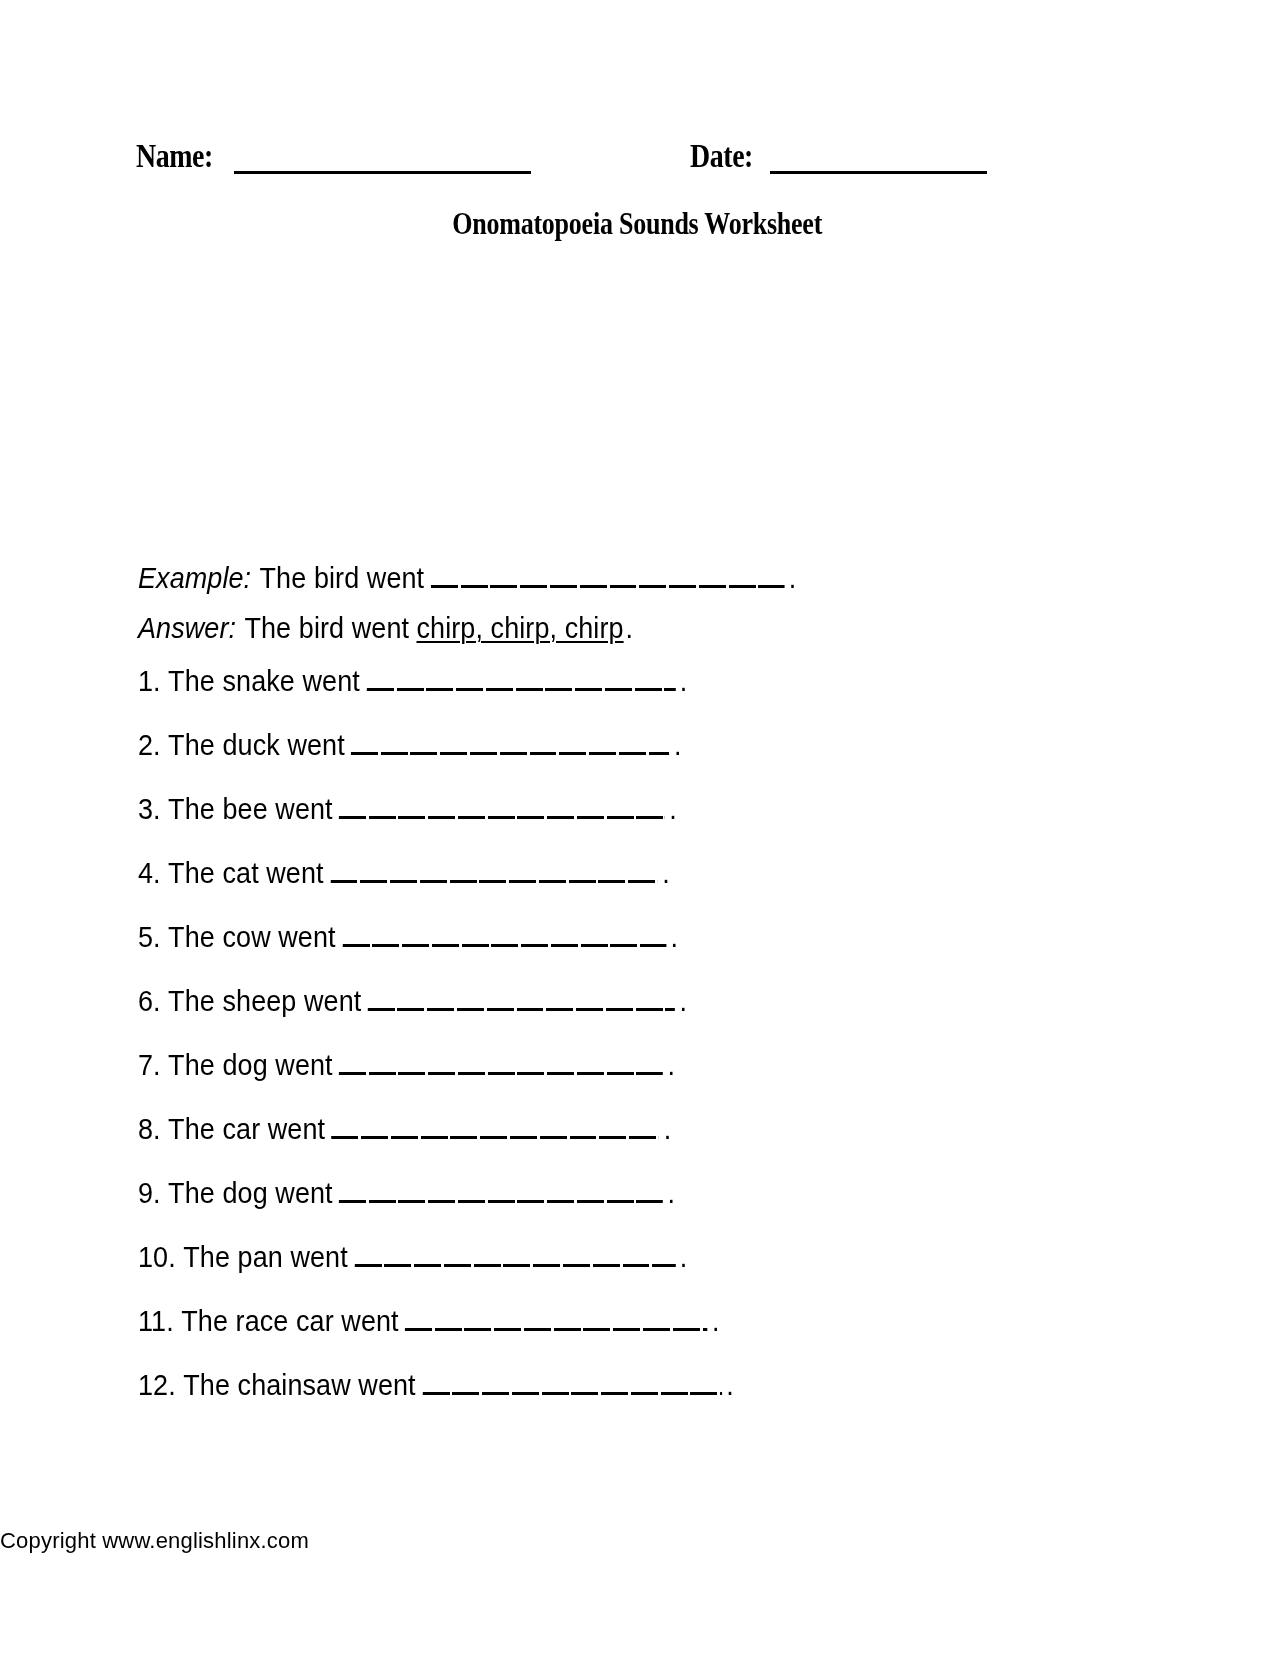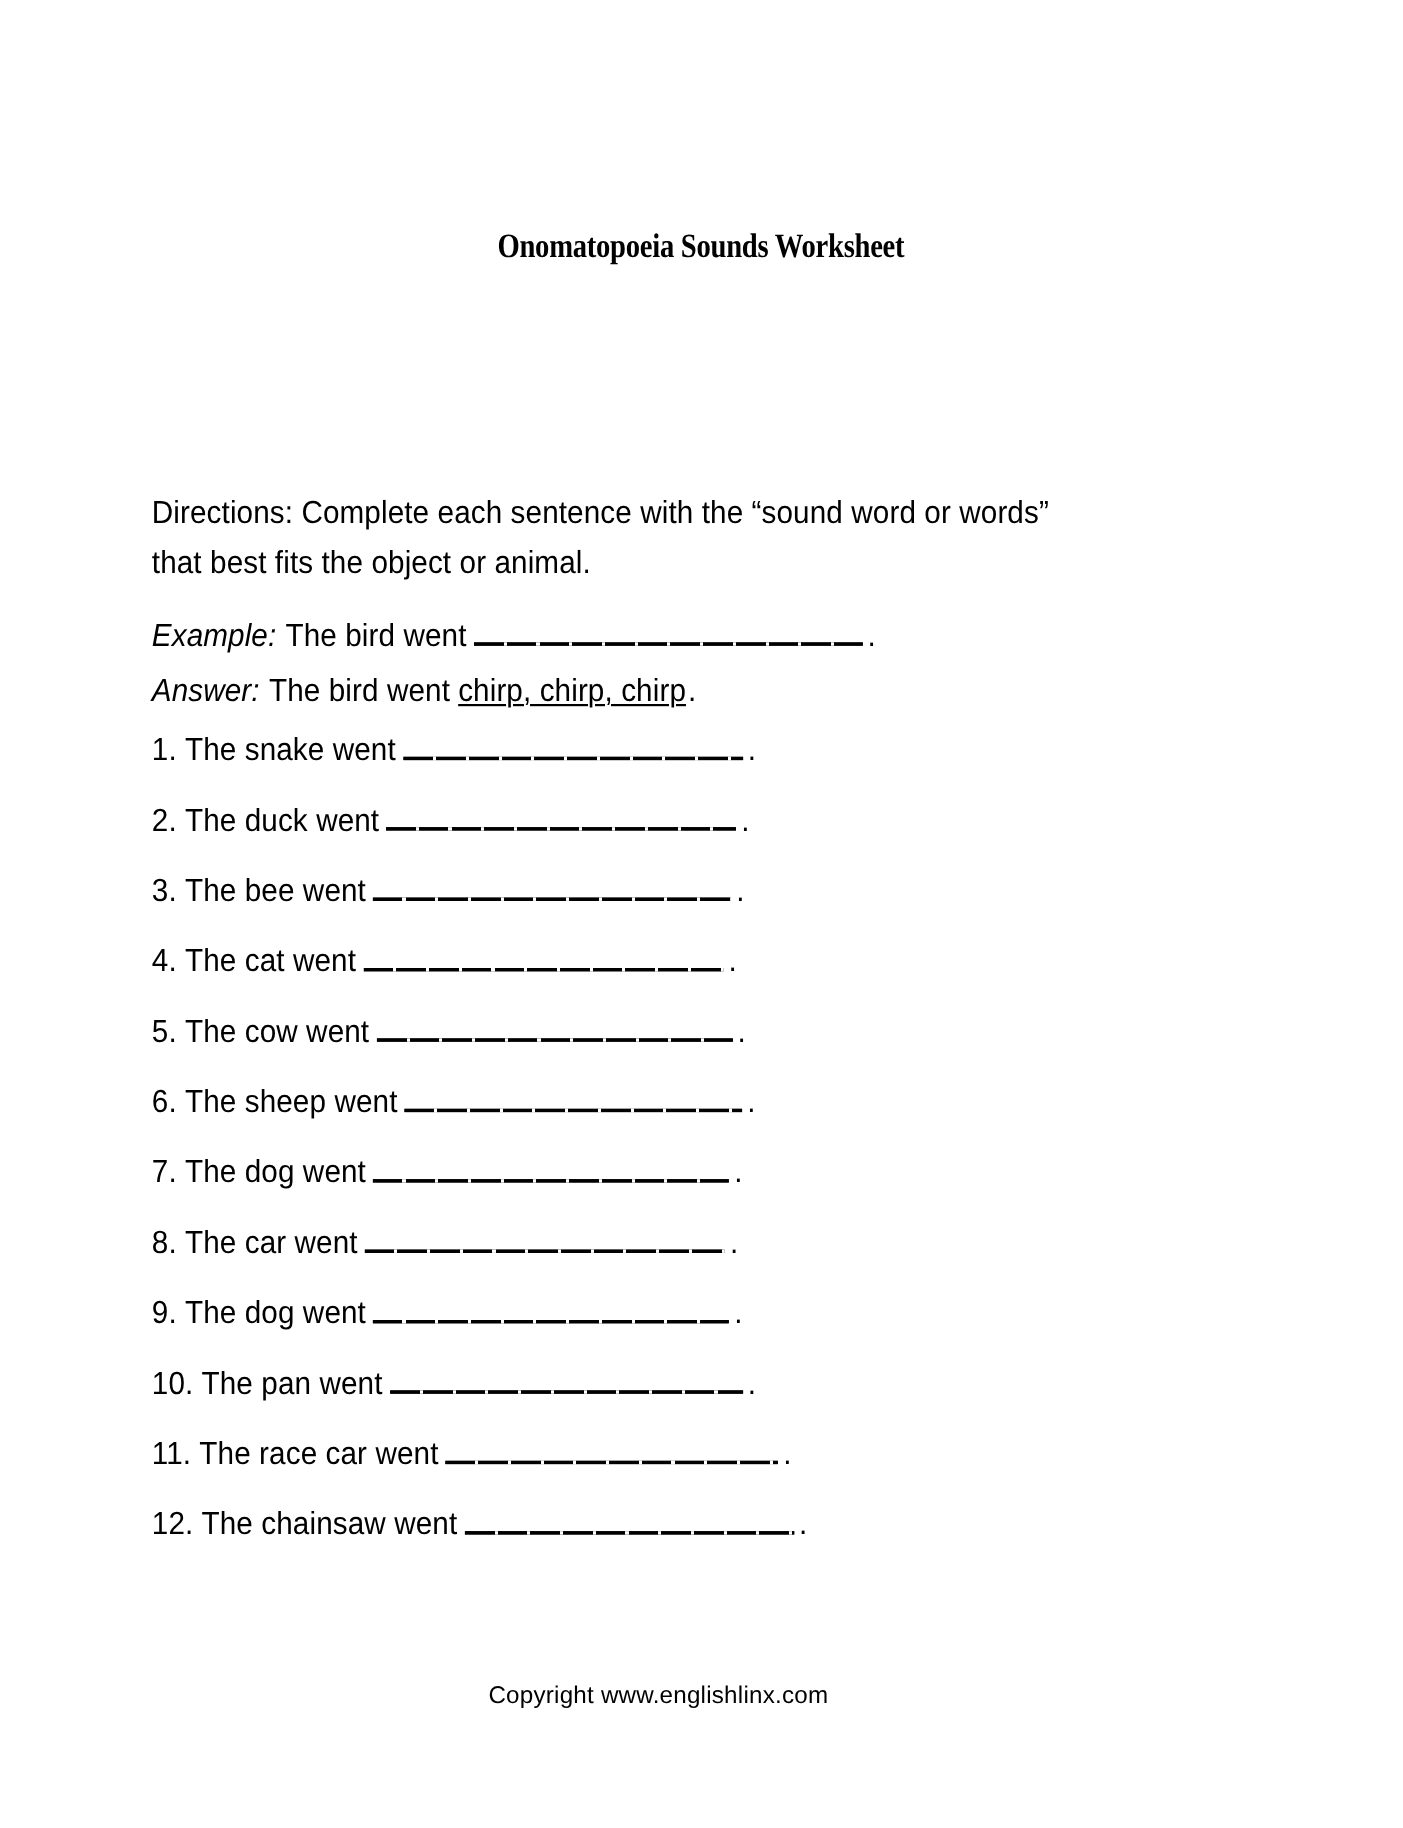--- a/index.html
+++ b/index.html
@@ -176,42 +176,48 @@
   }
   .q-text { display: inline-block; }
   .q-period { display: inline-block; margin-left: 2px; }
 
   
   .footer {
     position: absolute;
     left: 0;
     top: 1528px;
     width: 1275px;
-    text-align: center;
+    text-align: left;
     padding-right: 78px;
     box-sizing: border-box;
     font-size: 22px;
     letter-spacing: 0.2px;
   }
 </style>
 </head>
 <body>
 
 <div class="page">
 
+  <div class="header-row">
+    <div class="field name-field">
+      <span class="field-label">Name:</span>
+      <span class="field-rule"></span>
+    </div>
+    <div class="field date-field">
+      <span class="field-label">Date:</span>
+      <span class="field-rule"></span>
+    </div>
+  </div>
 
   <div class="worksheet-title">
     <span>Onomatopoeia Sounds Worksheet</span>
   </div>
 
 
-  <div class="directions">
-    <div class="directions-line">Directions: Complete each sentence with the “sound word or words”</div>
-    <div class="directions-line">that best fits the object or animal.</div>
-  </div>
 
   <div class="example-block">
     <div class="example-line">
       <span class="lead-italic">Example:</span>
       <span class="q-text">The bird went</span>
       <span class="blank" style="width:380px"></span>
       <span class="q-period">.</span>
     </div>
     <div class="example-line">
       <span class="lead-italic">Answer:</span>

